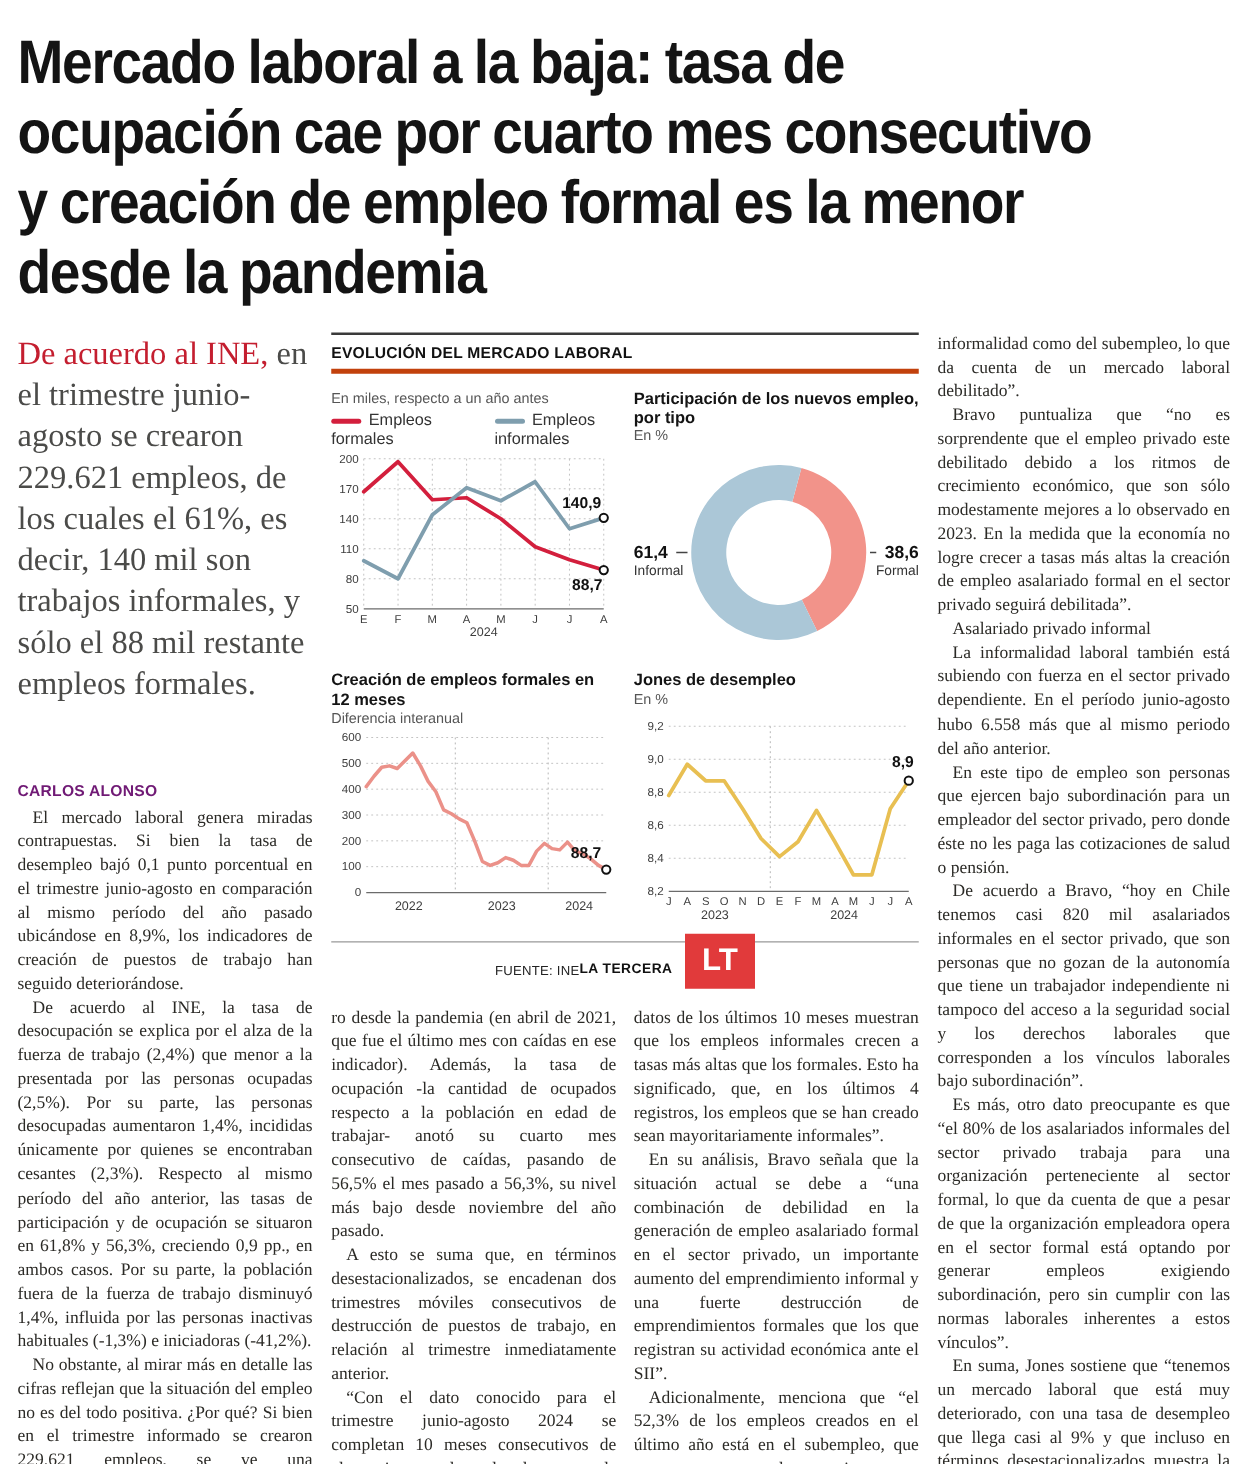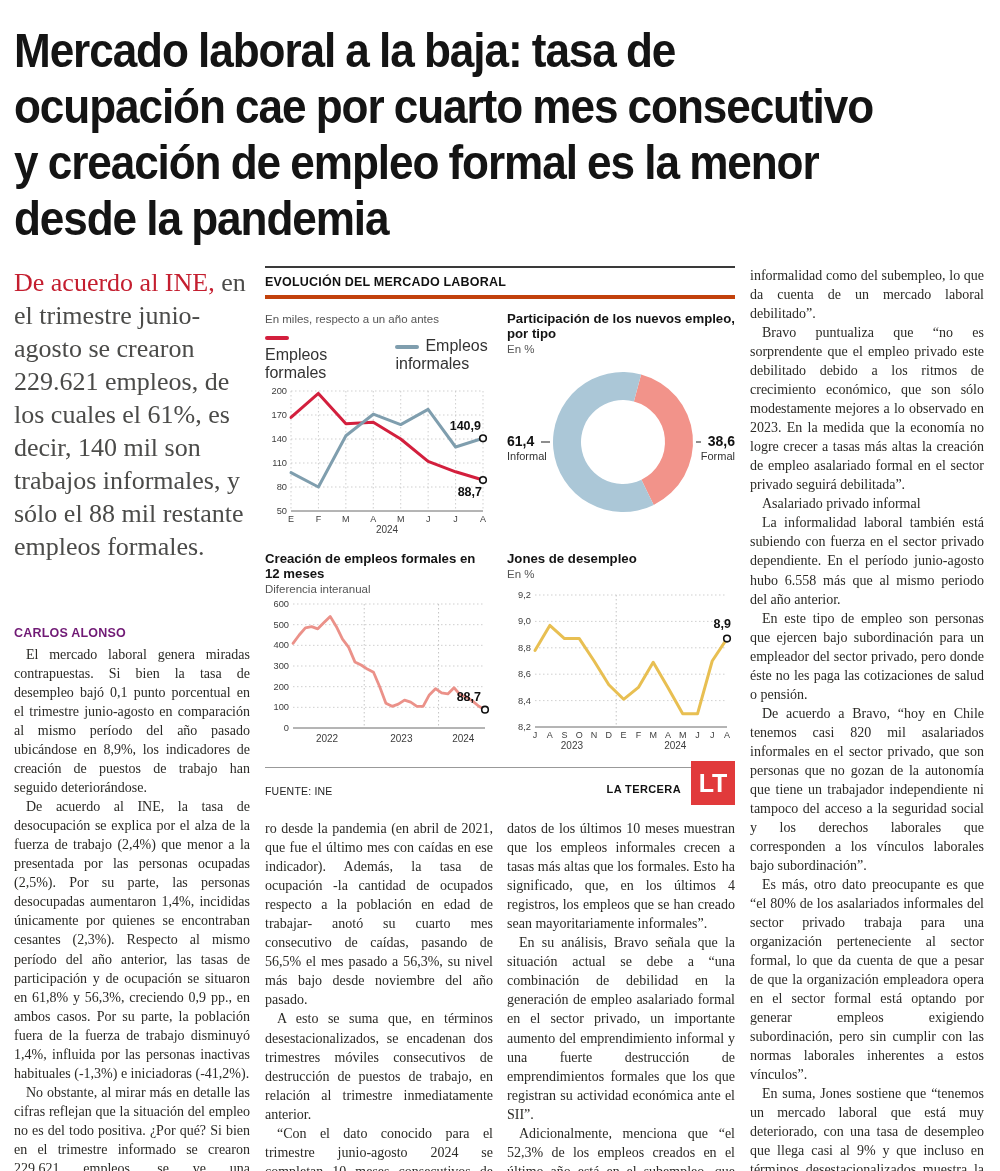--- a/index.html
+++ b/index.html
@@ -21,27 +21,27 @@
   .byline{font-weight:700;font-size:12.5px;letter-spacing:.2px;color:#701a75;margin:0 0 5px}
   .bodytext p{margin:0;font-family:"Liberation Serif",serif;font-size:14px;line-height:1.36;
               text-align:justify;color:#2b2a26;text-indent:12px}
   .bodytext p.cont{text-indent:0}
   
   .kicker{border-top:2px solid #3a3a3a;border-bottom:4px solid #c2410c;padding:7px 0 6px;
           font-size:12.5px;font-weight:700;letter-spacing:.2px;color:#111}
   .charts{display:grid;grid-template-columns:228px 228px;column-gap:14px;row-gap:10px;margin-top:12px}
   .chart-title{font-size:13.2px;font-weight:700;color:#141414;line-height:1.15}
   .chart-sub{font-size:11.5px;color:#555;margin:2px 0 3px}
-  .legend{display:flex;gap:40px;font-size:16px;color:#333;margin:0 0 1px;align-items:center}
+  .legend{display:flex;gap:40px;font-size:13px;color:#333;margin:0 0 1px;align-items:center}
   .legend .sw{display:inline-block;width:24px;height:4px;border-radius:2px;margin-right:6px;vertical-align:middle}
-  .gfooter{border-top:1px solid #999;margin-top:8px;padding-top:5px;display:flex;justify-content:space-between;align-items:flex-start}
+  .gfooter{border-top:1px solid #999;margin-top:8px;padding-top:5px;display:flex;justify-content:center;align-items:flex-start}
   .source{font-size:10.5px;color:#222;letter-spacing:.2px;padding-top:12px}
   .credit{display:flex;align-items:center;gap:10px}
   .credit-name{font-weight:700;font-size:11px;letter-spacing:.4px;color:#111}
-  .lt-logo{width:44px;height:44px;display:flex;align-items:center;justify-content:center;
+  .lt-logo{width:56px;height:44px;display:flex;align-items:center;justify-content:center;
            color:#fff;font-weight:700;font-size:25px;margin-top:-12px}
   
   .mid-text{display:flex;gap:14px;margin-top:14px}
   .mid-text .mcol{width:228px}
   svg{display:block}
 </style>
 </head>
 <body>
 
 <div class="page">

